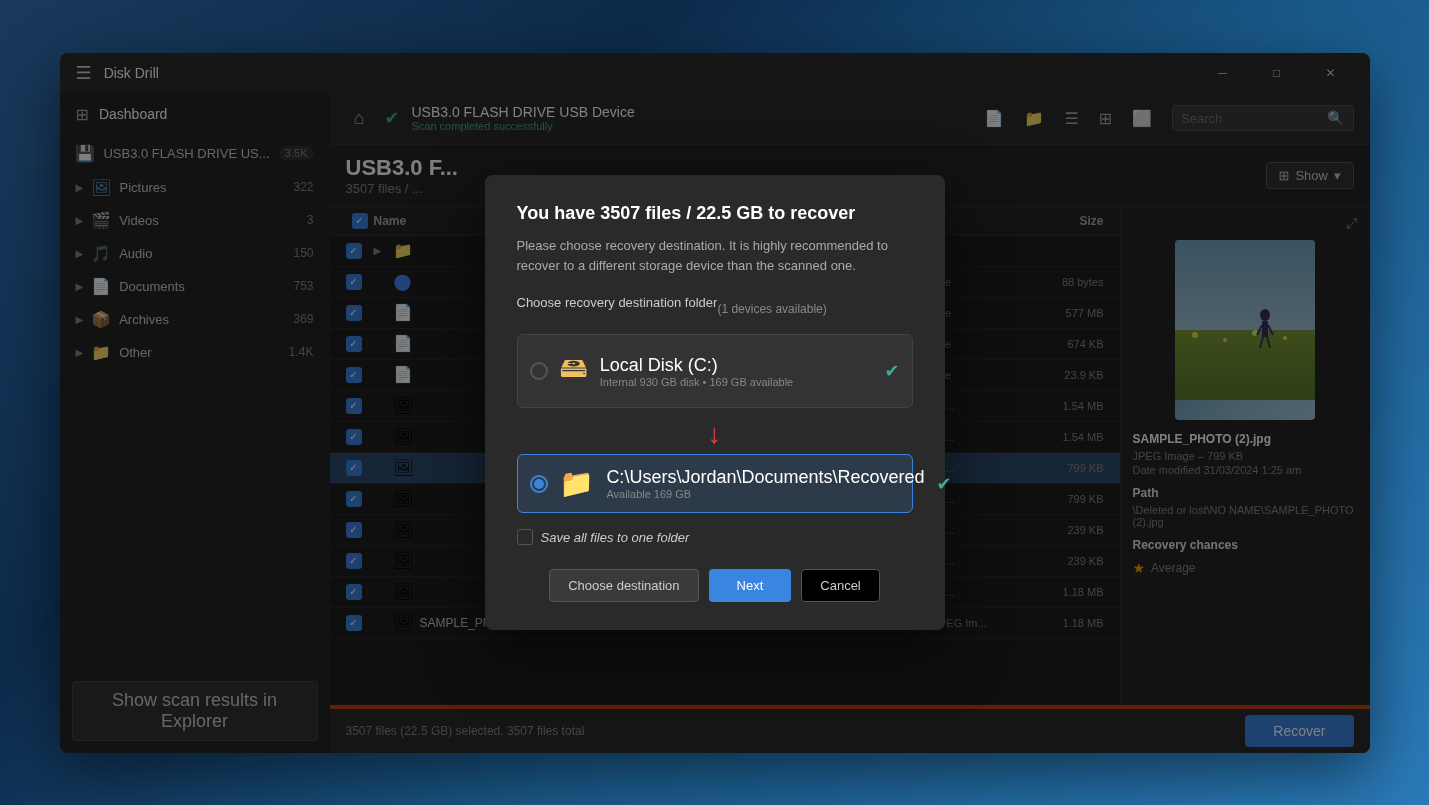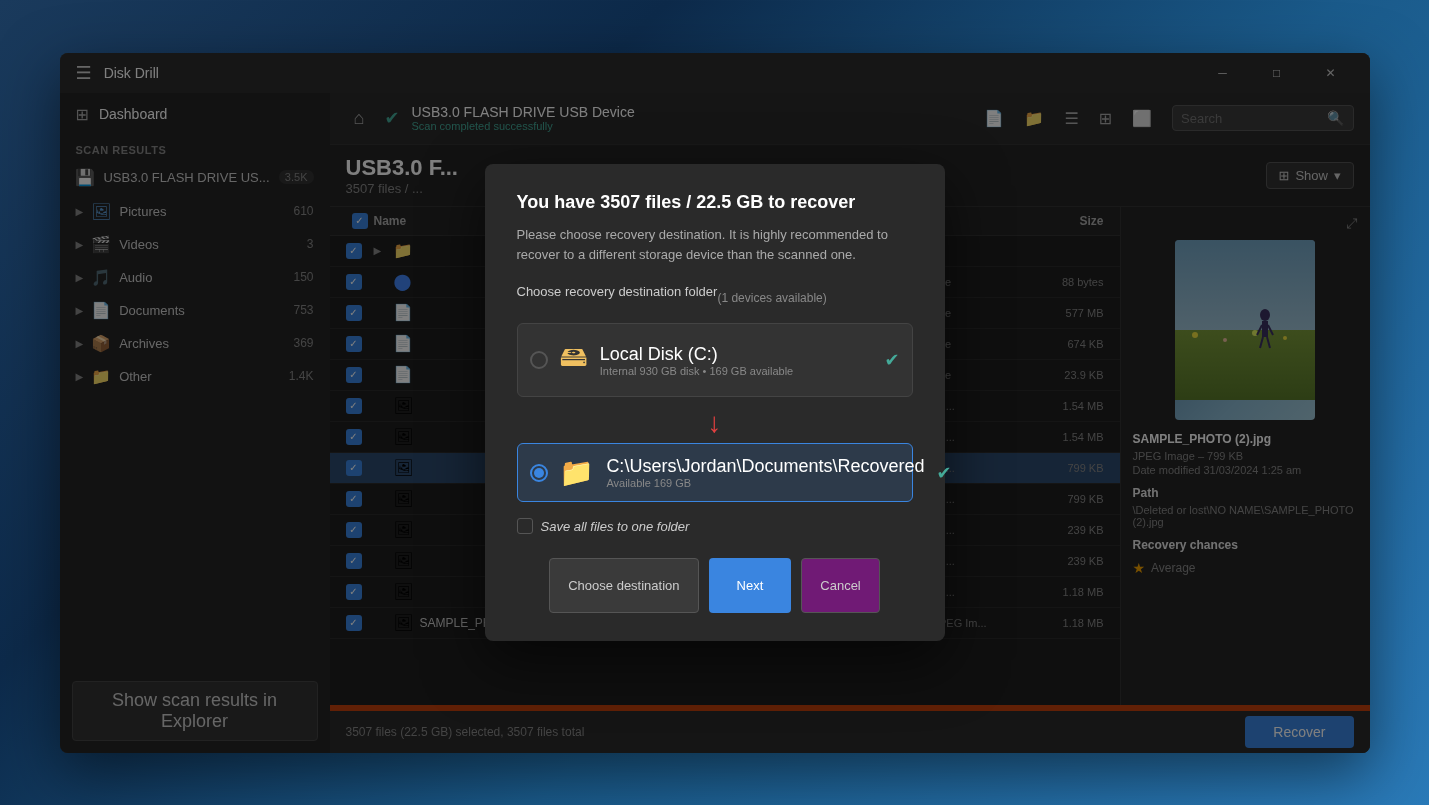--- a/index.html
+++ b/index.html
@@ -314,21 +314,21 @@
     .preview-chances-row { display: flex; align-items: center; gap: 6px; padding: 4px 12px; }
     .star-icon { color: #f0a000; font-size: 14px; }
     .chances-label { color: #888; font-size: 12px; }
     
     .status-bar {
       background: #2a2a2a;
       height: 48px;
       display: flex;
       align-items: center;
       padding: 0 16px;
-      border-top: 6px solid #c2410c;
+      border-top: 4px solid #c2410c;
       flex-shrink: 0;
     }
     .status-text { color: #888; font-size: 12px; flex: 1; }
     .recover-btn {
       background: #3a85e0;
       color: #fff;
       border: none;
       padding: 8px 28px;
       border-radius: 4px;
       font-size: 14px;
@@ -424,24 +424,24 @@
       background: #3a85e0;
       color: #fff;
       border: none;
       padding: 8px 28px;
       border-radius: 4px;
       font-size: 13px;
       cursor: pointer;
       font-weight: 500;
     }
     .cancel-btn {
-      background: #701a75;
+      background: #000000;
       color: #ccc;
       border: 1px solid #555;
-      padding: 19px 18px;
+      padding: 8px 18px;
       border-radius: 4px;
       font-size: 13px;
       cursor: pointer;
     }
     .arrow-down {
       text-align: center;
       margin: 4px 0;
       color: #e04040;
       font-size: 28px;
     }
@@ -464,32 +464,31 @@
     </div>
   </div>
 
   <div class="main-layout">
 
     <div class="sidebar">
       <div class="sidebar-header">
         <span class="sidebar-header-icon">⊞</span>
         <span class="sidebar-header-title">Dashboard</span>
       </div>
-      <div class="scan-results-label">Scan results</div>
       <div class="usb-device-item">
         <span class="usb-device-icon">💾</span>
         <span class="usb-device-label">USB3.0 FLASH DRIVE US...</span>
         <span class="usb-device-badge">3.5K</span>
       </div>
 
       <div class="sidebar-item">
         <span class="sidebar-expand">▶</span>
         <span class="sidebar-item-icon">🖼</span>
         <span class="sidebar-item-label">Pictures</span>
-        <span class="sidebar-item-count">610</span>
+        <span class="sidebar-item-count">322</span>
       </div>
       <div class="sidebar-item">
         <span class="sidebar-expand">▶</span>
         <span class="sidebar-item-icon">🎬</span>
         <span class="sidebar-item-label">Videos</span>
         <span class="sidebar-item-count">3</span>
       </div>
       <div class="sidebar-item">
         <span class="sidebar-expand">▶</span>
         <span class="sidebar-item-icon">🎵</span>

